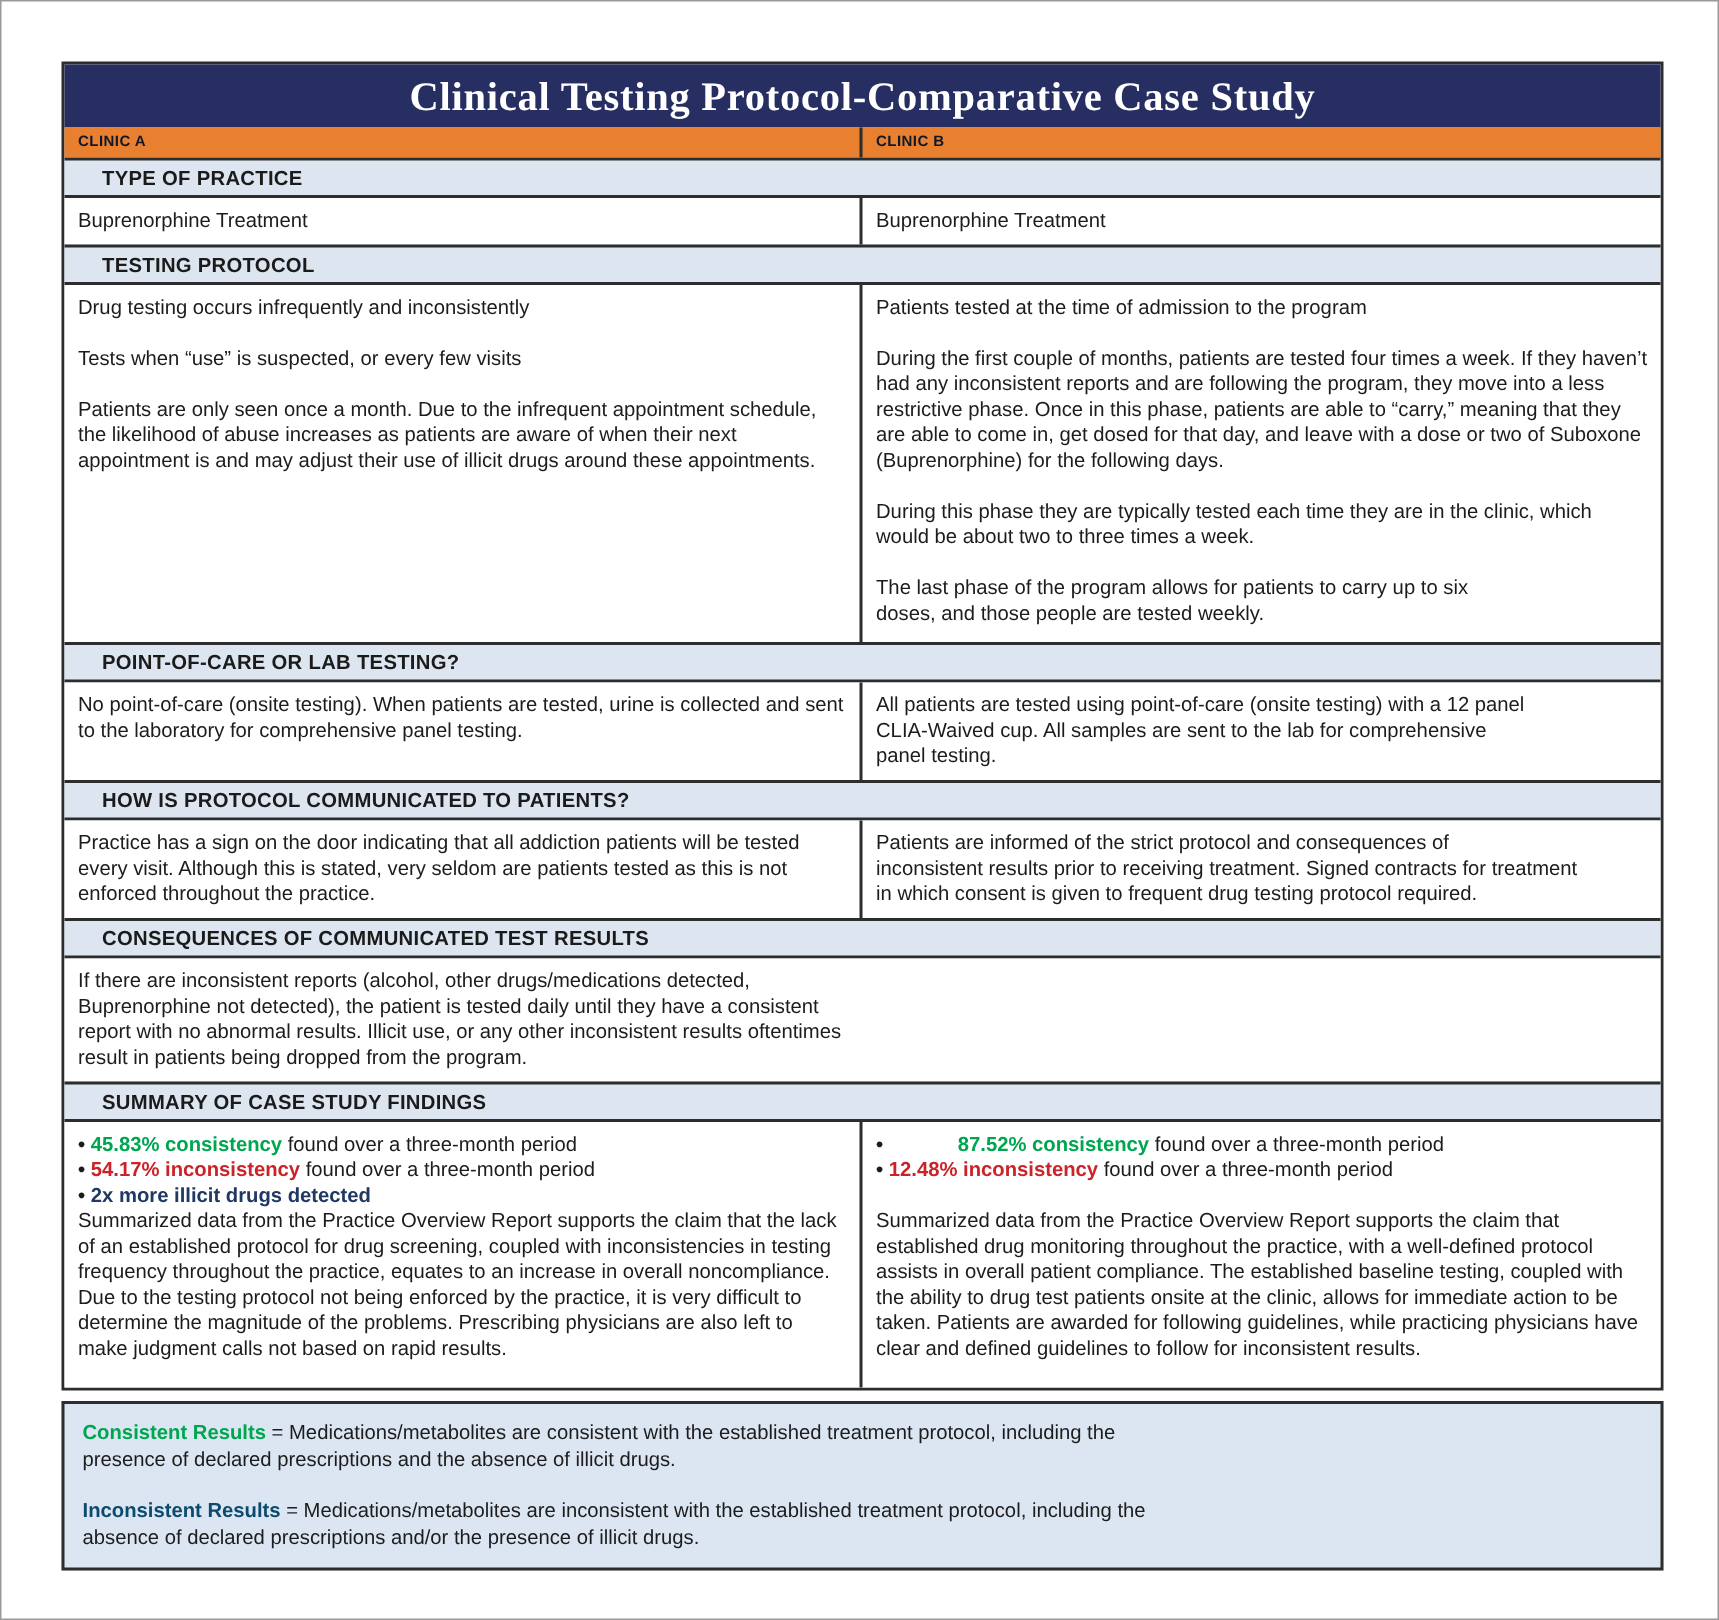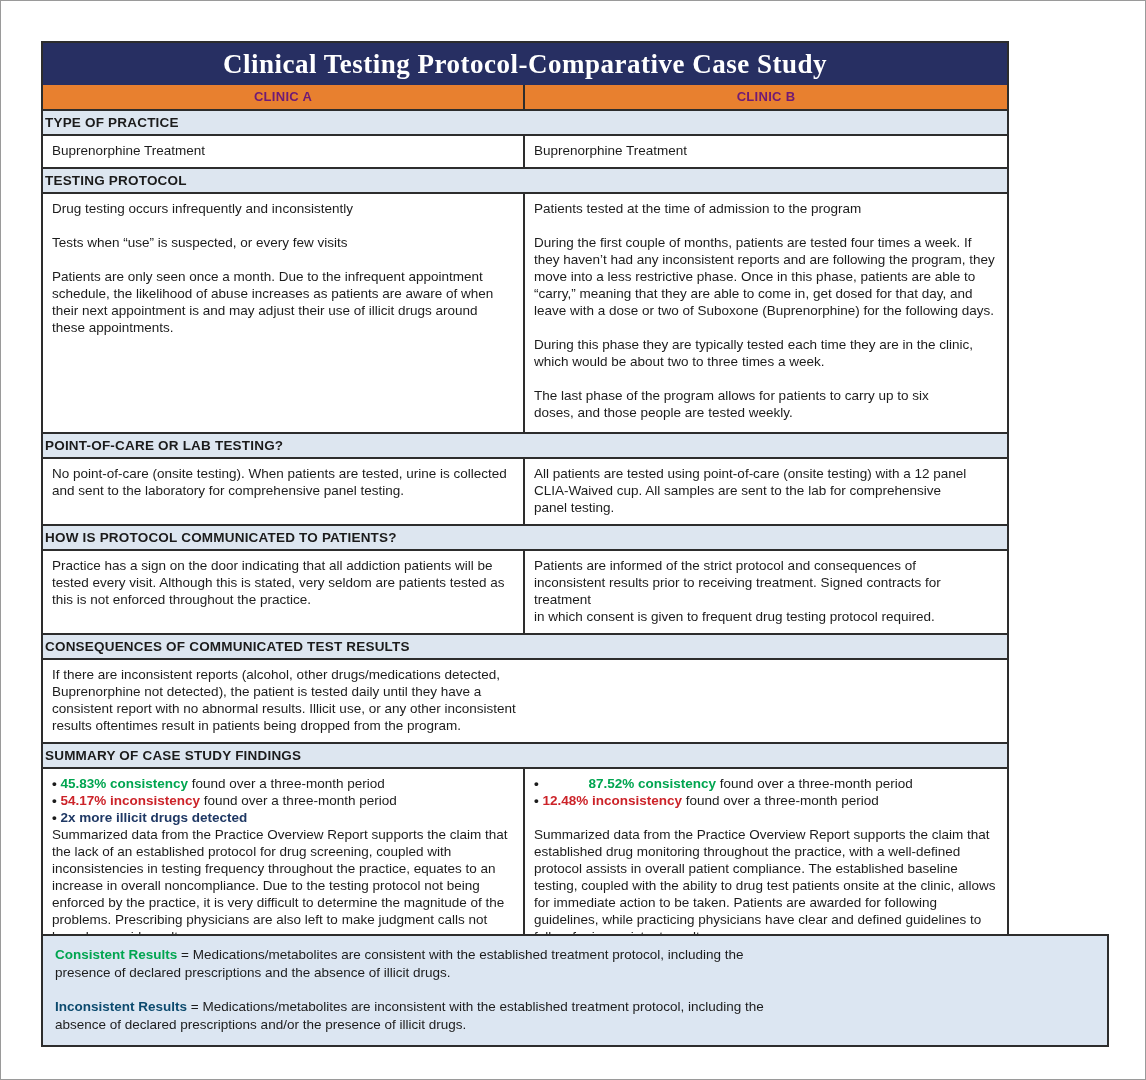--- a/index.html
+++ b/index.html
@@ -7,47 +7,47 @@
     position:relative;
     width:1146px;height:1080px;
     box-sizing:border-box;
     border:1px solid #9a9a9a;
     background:#ffffff;
     overflow:hidden;
     font-family:"Liberation Sans","DejaVu Sans",sans-serif;
     color:#1c1c1c;
   }
   .doc{
-    position:absolute;left:40px;top:40px;width:968px;
+    position:absolute;left:40px;top:40px;width:1068px;
     box-sizing:border-box;
     border:2px solid var(--border,#2d2d2d);
     background:#fff;
   }
   .title-bar{
     background:var(--navy-bg,#272f62);
     color:#ffffff;
     height:42px;line-height:42px;
     text-align:center;
     font-family:"Liberation Serif","DejaVu Serif",serif;
     font-weight:700;font-size:27px;letter-spacing:.5px;
   }
   .clinic-bar{display:flex;background:var(--orange,#e8802f);}
   .clinic-cell{
     width:50%;box-sizing:border-box;
-    color:#701a75;font-weight:700;font-size:13px;
-    padding:4px 9px 5px;letter-spacing:.3px;text-align:center;
+    color:#0f172a;font-weight:700;font-size:10px;
+    padding:4px 9px 5px;letter-spacing:.3px;
   }
   .clinic-cell.a{border-right:2px solid var(--border,#2d2d2d);}
   .sec-header{
     background:var(--section-bg,#dde6f0);
     border-top:2px solid var(--border,#2d2d2d);
     border-bottom:2px solid var(--border,#2d2d2d);
     font-weight:700;font-size:13.5px;
     height:23px;line-height:23px;
-    padding-left:2px;color:#1b1b1b;letter-spacing:.2px;
+    padding-left:25px;color:#1b1b1b;letter-spacing:.2px;
   }
   .sec-row{display:flex;align-items:stretch;background:#fff;}
   .cell{
     width:50%;box-sizing:border-box;
     padding:6px 9px 8px;
     font-size:13.5px;line-height:17px;
   }
   .cell.a{border-right:2px solid var(--border,#2d2d2d);}
   .para{margin:0;white-space:pre-wrap;}
   .blank{height:17px;}

